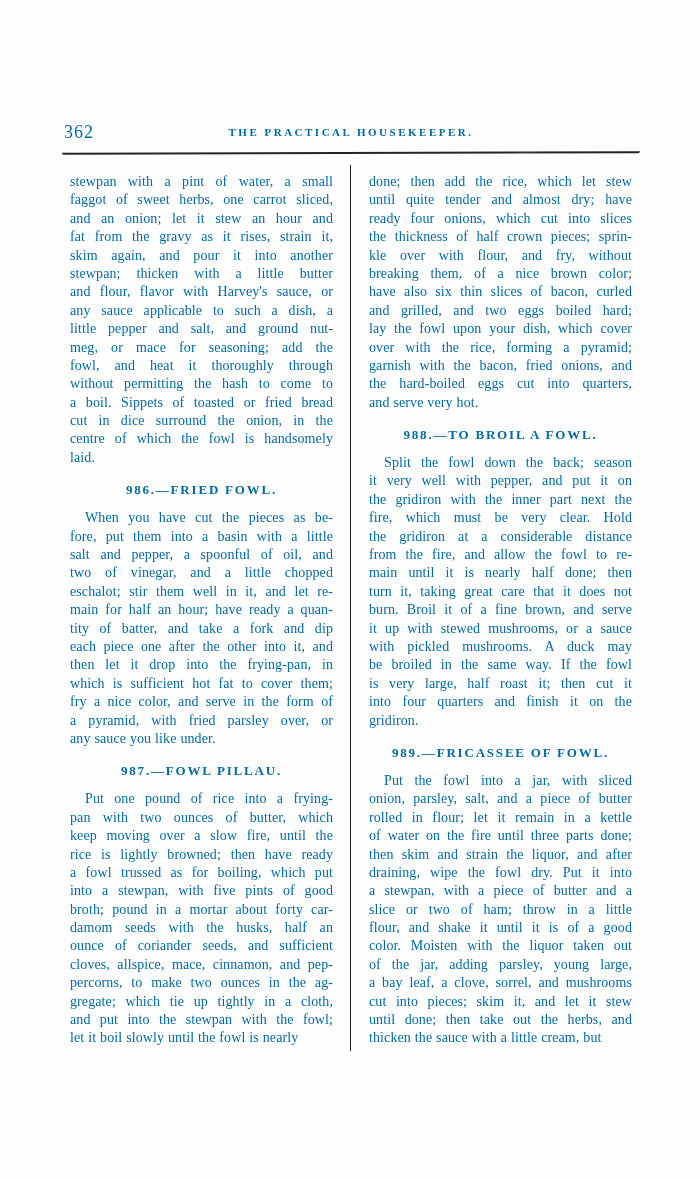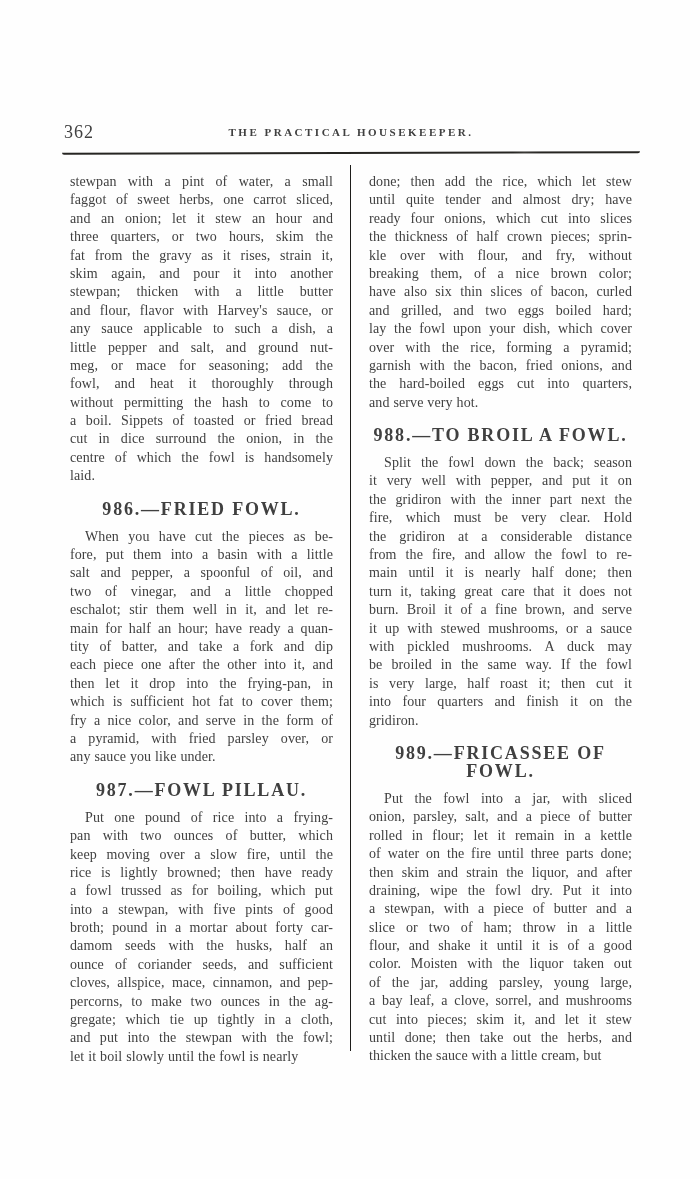--- a/index.html
+++ b/index.html
@@ -81,47 +81,46 @@
   }
   .line.last-line {
     text-align: left;
     text-align-last: left;
   }
   .para.indent .line:first-child {
     text-indent: 15px;
   }
   .recipe-heading {
     text-align: center;
-    font-size: 18px;
+    font-size: 13px;
     font-weight: 700;
     letter-spacing: 1.8px;
     line-height: 18px;
     margin: 14px 0 10px 0;
   }
 </style>
 </head>
 <body>
 
-<div class="page" style="background: rgb(254, 254, 254); color: #404040;">
+<div class="page" style="background: rgb(254, 254, 254); color: #0369a1;">
   <div class="page-inner">
 
     <div class="running-head">
       <span class="page-number">362</span>
       <span class="running-title">THE PRACTICAL HOUSEKEEPER.</span>
     </div>
 
     <div class="head-rule"></div>
 
     <div class="columns">
       <div class="col left" id="col-left">
           <div class="para">
             <div class="line">stewpan with a pint of water, a small</div>
             <div class="line">faggot of sweet herbs, one carrot sliced,</div>
             <div class="line">and an onion; let it stew an hour and</div>
-            <div class="line">three quarters, or two hours, skim the</div>
             <div class="line">fat from the gravy as it rises, strain it,</div>
             <div class="line">skim again, and pour it into another</div>
             <div class="line">stewpan; thicken with a little butter</div>
             <div class="line">and flour, flavor with Harvey's sauce, or</div>
             <div class="line">any sauce applicable to such a dish, a</div>
             <div class="line">little pepper and salt, and ground nut-</div>
             <div class="line">meg, or mace for seasoning; add the</div>
             <div class="line">fowl, and heat it thoroughly through</div>
             <div class="line">without permitting the hash to come to</div>
             <div class="line">a boil.  Sippets of toasted or fried bread</div>

